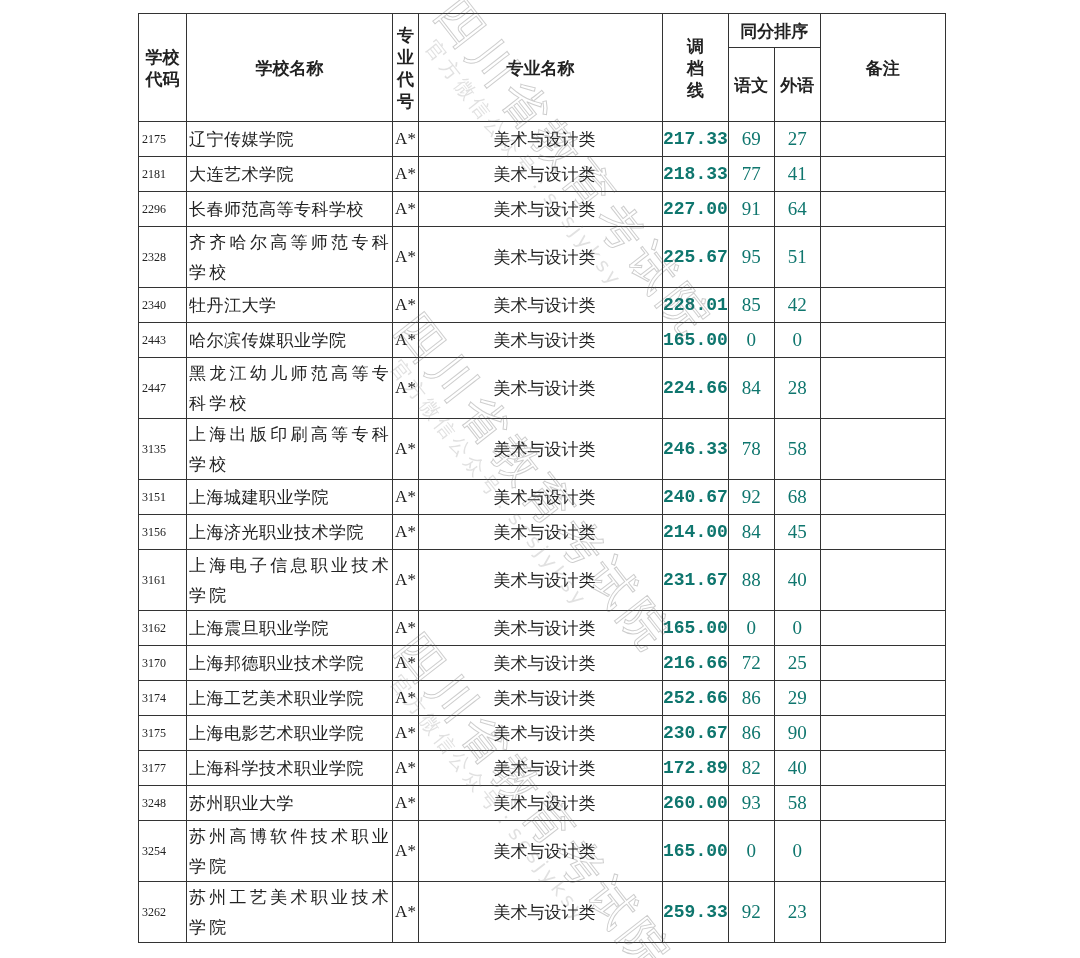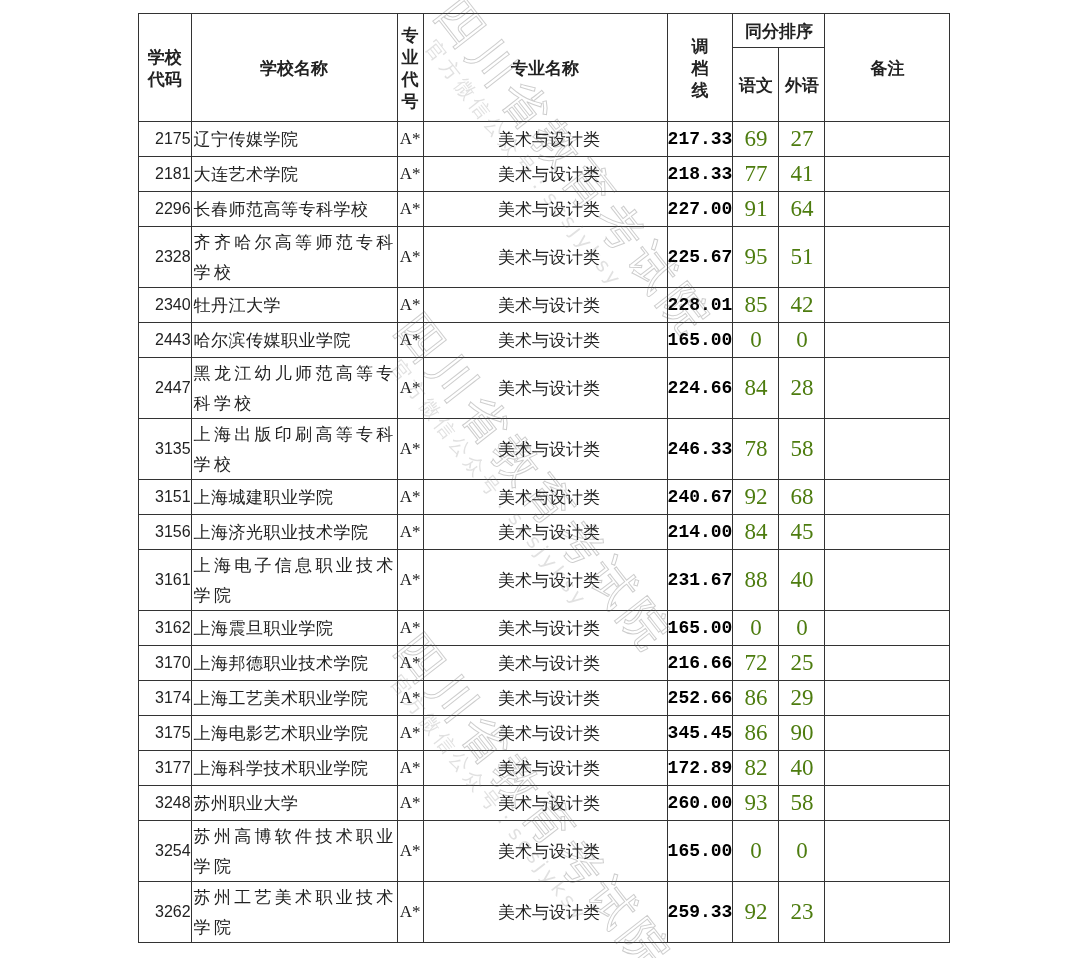--- a/index.html
+++ b/index.html
@@ -2,27 +2,27 @@
 <html><head>
 <meta charset="utf-8">
 <style>
   html, body { margin: 0; padding: 0; background: #ffffff; }
   body { width: 1080px; height: 958px; position: relative; overflow: hidden; font-family: "DejaVu Serif", "Liberation Serif", serif; color: #222; }
   .page { position: absolute; left: 138px; top: 13px; }
   table { border-collapse: collapse; table-layout: fixed; }
   td, th { border: 1.3px solid #333; padding: 0; font-weight: normal; vertical-align: middle; overflow: hidden; }
   th { font-family: "DejaVu Sans", "Liberation Sans", sans-serif; font-weight: bold; font-size: 17px; color: #222; text-align: center; line-height: 22px; }
   td { font-size: 17px; height: 34px; line-height: 22px; }
-  td.code { text-align: left; padding-left: 16px; font-family: Liberation Sans, sans-serif; font-size: 16px; }
+  td.code { text-align: left; padding-left: 3px; font-family: Liberation Serif, serif; font-size: 12px; }
   td.name { text-align: left; padding-left: 2px; letter-spacing: 0.5px; }
   td.name.wrap { line-height: 30px; letter-spacing: 3.3px; }
   td.mcode { text-align: center; font-family: "Liberation Serif", "DejaVu Serif", serif; }
   td.mname { text-align: center; padding-left: 8px; }
-  td.score { text-align: center; font-weight: bold; font-family: "Liberation Mono", "DejaVu Sans Mono", monospace; font-size: 18px; color: #000000; }
-  td.rank { text-align: center; color: #4d7c0f; font-family: "Liberation Serif", "DejaVu Serif", serif; font-size: 23px; }
+  td.score { text-align: center; font-weight: bold; font-family: "Liberation Mono", "DejaVu Sans Mono", monospace; font-size: 18px; color: #0f766e; }
+  td.rank { text-align: center; color: #0f766e; font-family: "Liberation Serif", "DejaVu Serif", serif; font-size: 19px; }
   tr.tall td { height: 58px; }
   .vert { display: inline-block; width: 1em; line-height: 22px; }
   .watermark { position: absolute; pointer-events: none; color: rgba(120,120,120,0.22); font-family: "DejaVu Sans", sans-serif; transform: rotate(52deg); transform-origin: left top; white-space: nowrap; }
   .wm-big { font-size: 46px; letter-spacing: 6px; -webkit-text-stroke: 1px rgba(90,90,90,0.3); color: transparent; }
   .wm-small { font-size: 20px; letter-spacing: 4px; }
 </style>
 </head>
 <body>
 
 <div class="page">
@@ -191,21 +191,21 @@
           <td class="score">252.66</td>
           <td class="rank">86</td>
           <td class="rank">29</td>
           <td class="remark"></td>
         </tr>
         <tr>
           <td class="code">3175</td>
           <td class="name">上海电影艺术职业学院</td>
           <td class="mcode">A*</td>
           <td class="mname">美术与设计类</td>
-          <td class="score">345.45</td>
+          <td class="score">230.67</td>
           <td class="rank">86</td>
           <td class="rank">90</td>
           <td class="remark"></td>
         </tr>
         <tr>
           <td class="code">3177</td>
           <td class="name">上海科学技术职业学院</td>
           <td class="mcode">A*</td>
           <td class="mname">美术与设计类</td>
           <td class="score">172.89</td>

